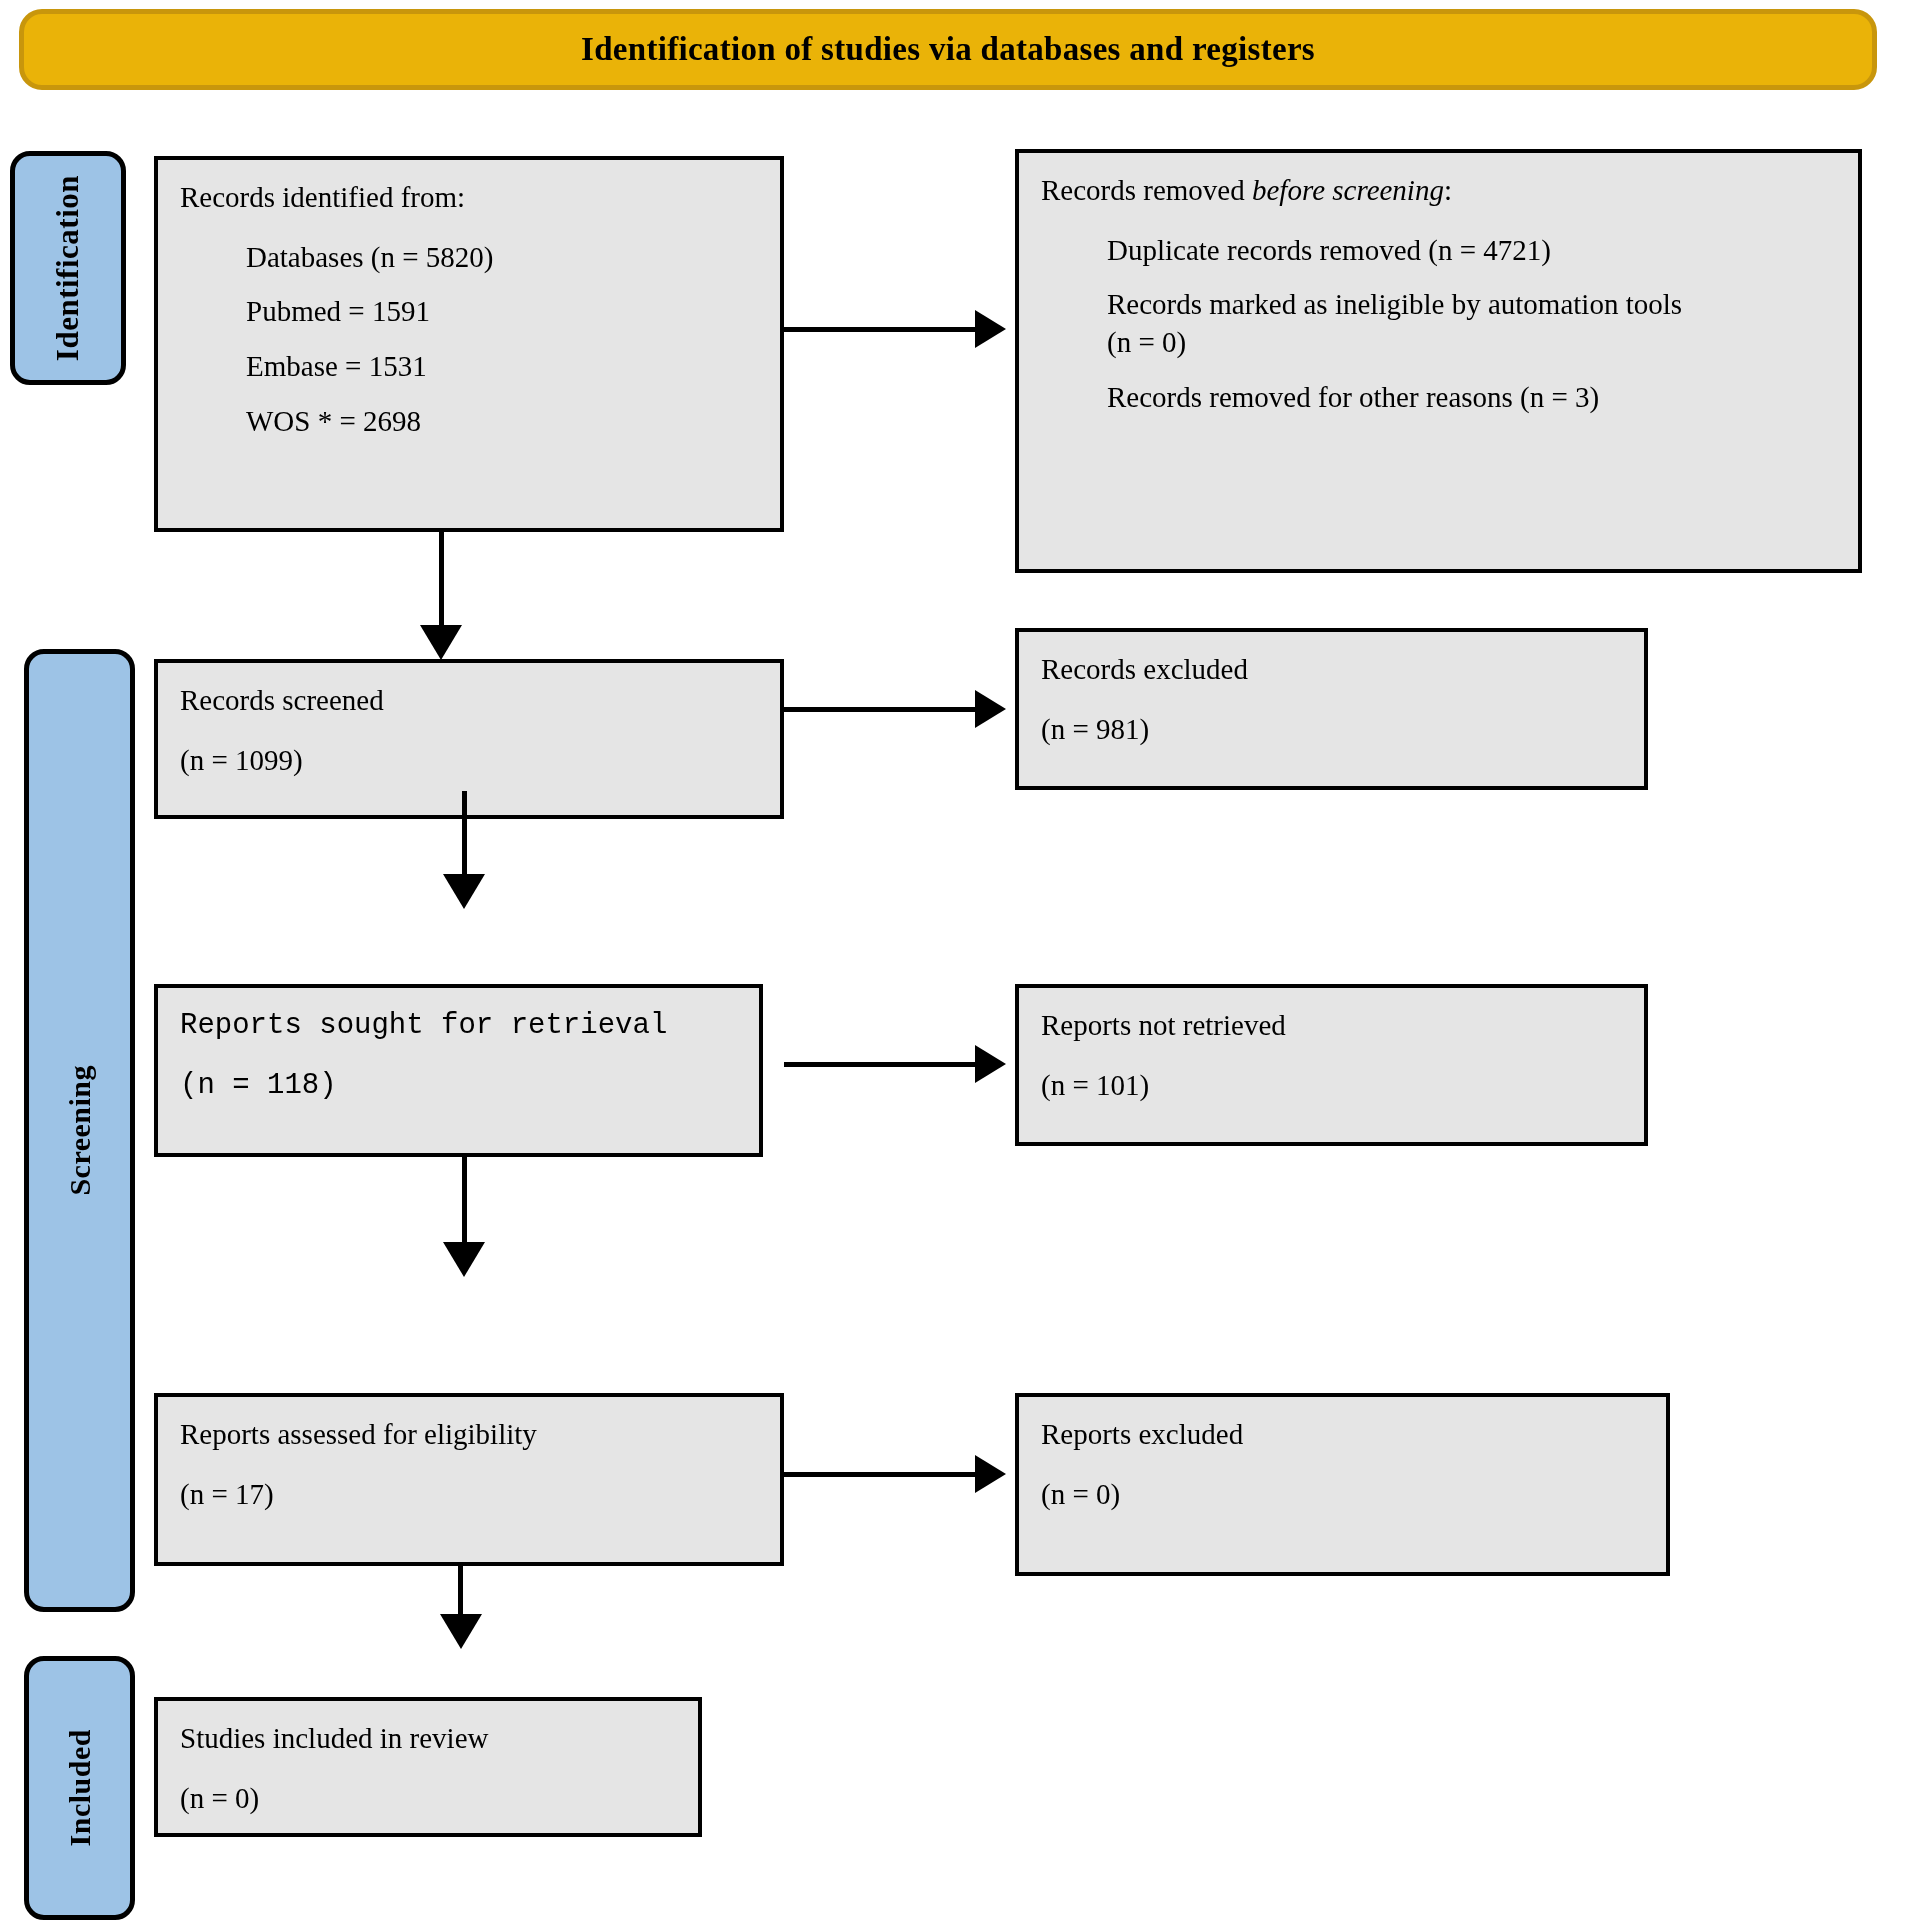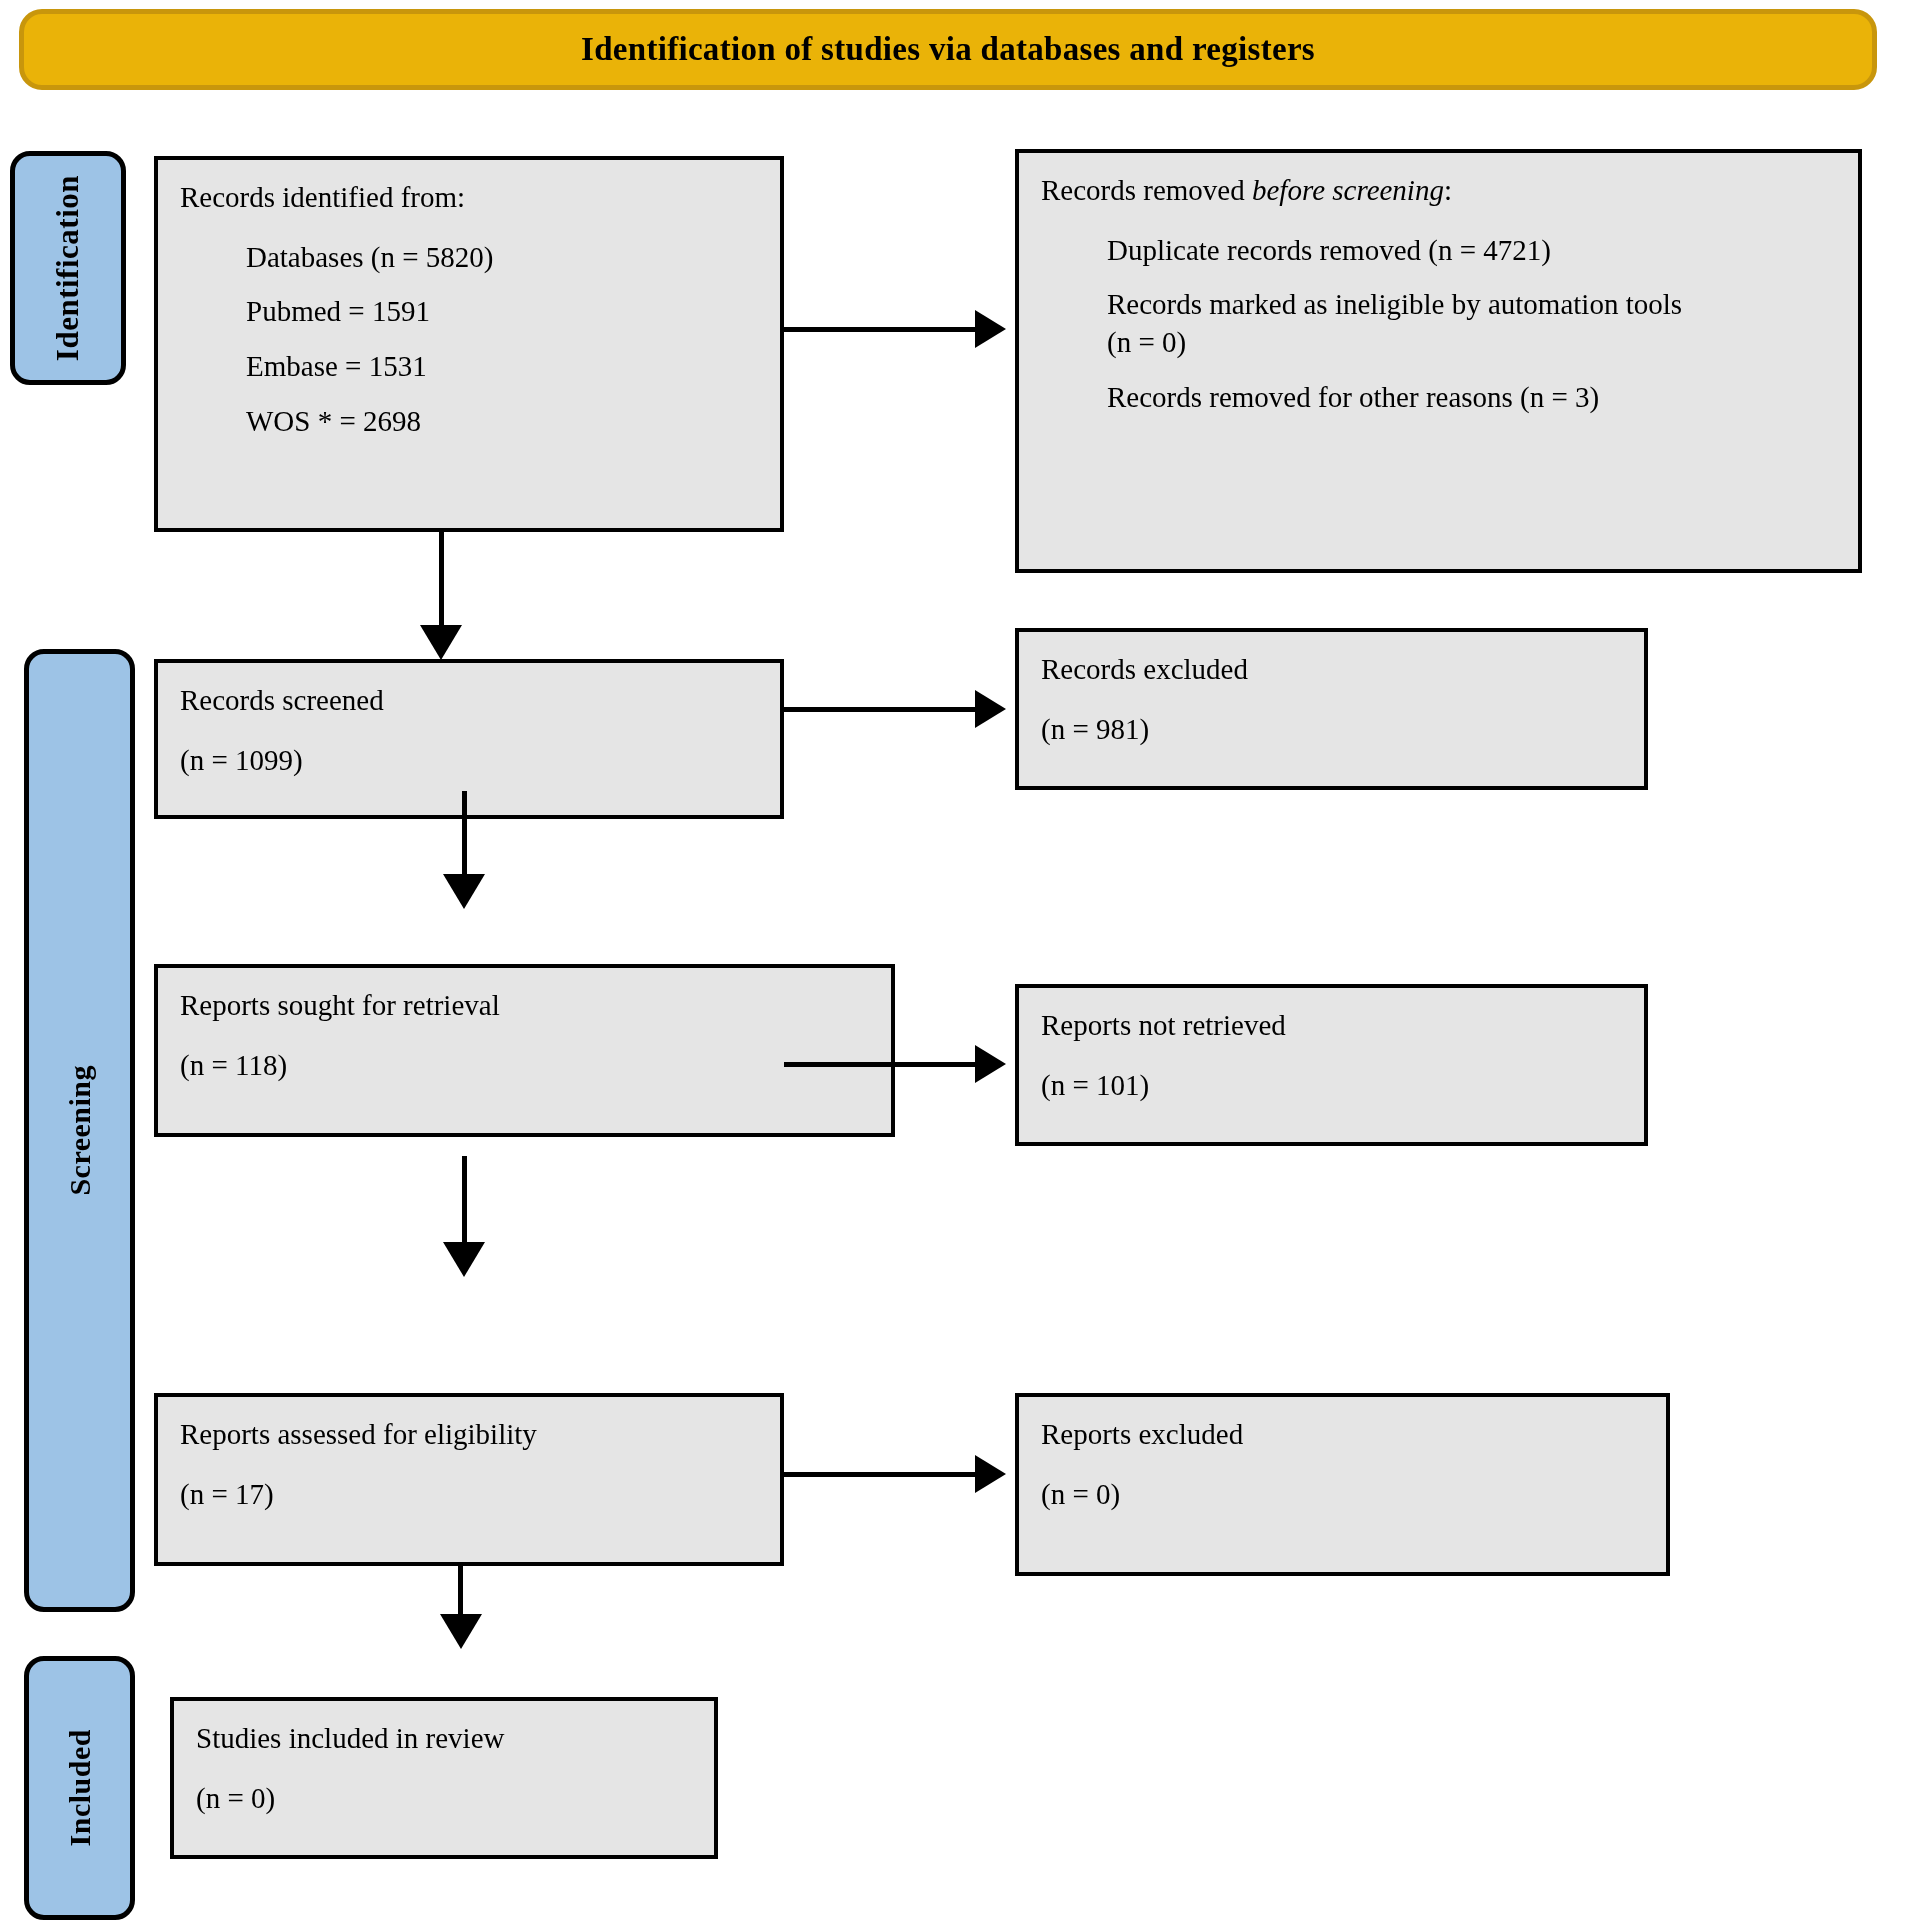--- a/index.html
+++ b/index.html
@@ -75,23 +75,23 @@
     white-space:nowrap;
   }
   .pbox p.indent{ padding-left:66px; }
   .pbox p.gap{ margin-top:22px; }
   .pbox p.gap-sm{ margin-top:17px; }
   .ital{ font-style:italic; }
 
   
   #box-identified      { left:154px;  top:156px;  width:630px; height:376px; }
   #box-screened        { left:154px;  top:632px; width:630px; height:160px;margin-top:27px; }
-  #box-sought          { left:154px;  top:964px; width:741px; height:173px; }
+  #box-sought          { left:154px;  top:984px; width:609px; height:173px;font-family:Liberation Mono, monospace; }
   #box-assessed        { left:154px;  top:1393px; width:630px; height:173px; }
-  #box-included-review { left:170px;  top:1697px; width:548px; height:162px; }
+  #box-included-review { left:154px;  top:1697px; width:548px; height:140px; }
 
   
   #box-removed         { left:1015px; top:149px;  width:847px; height:424px; }
   #box-rec-excluded    { left:1015px; top:628px; width:633px; height:162px; }
   #box-not-retrieved   { left:1015px; top:984px; width:633px; height:162px; }
   #box-rep-excluded    { left:1015px; top:1393px; width:655px; height:183px; }
 
   
   .hline{ position:absolute; background:#000000; height:4.6px; }
   .vline{ position:absolute; background:#000000; width:4.6px; }

